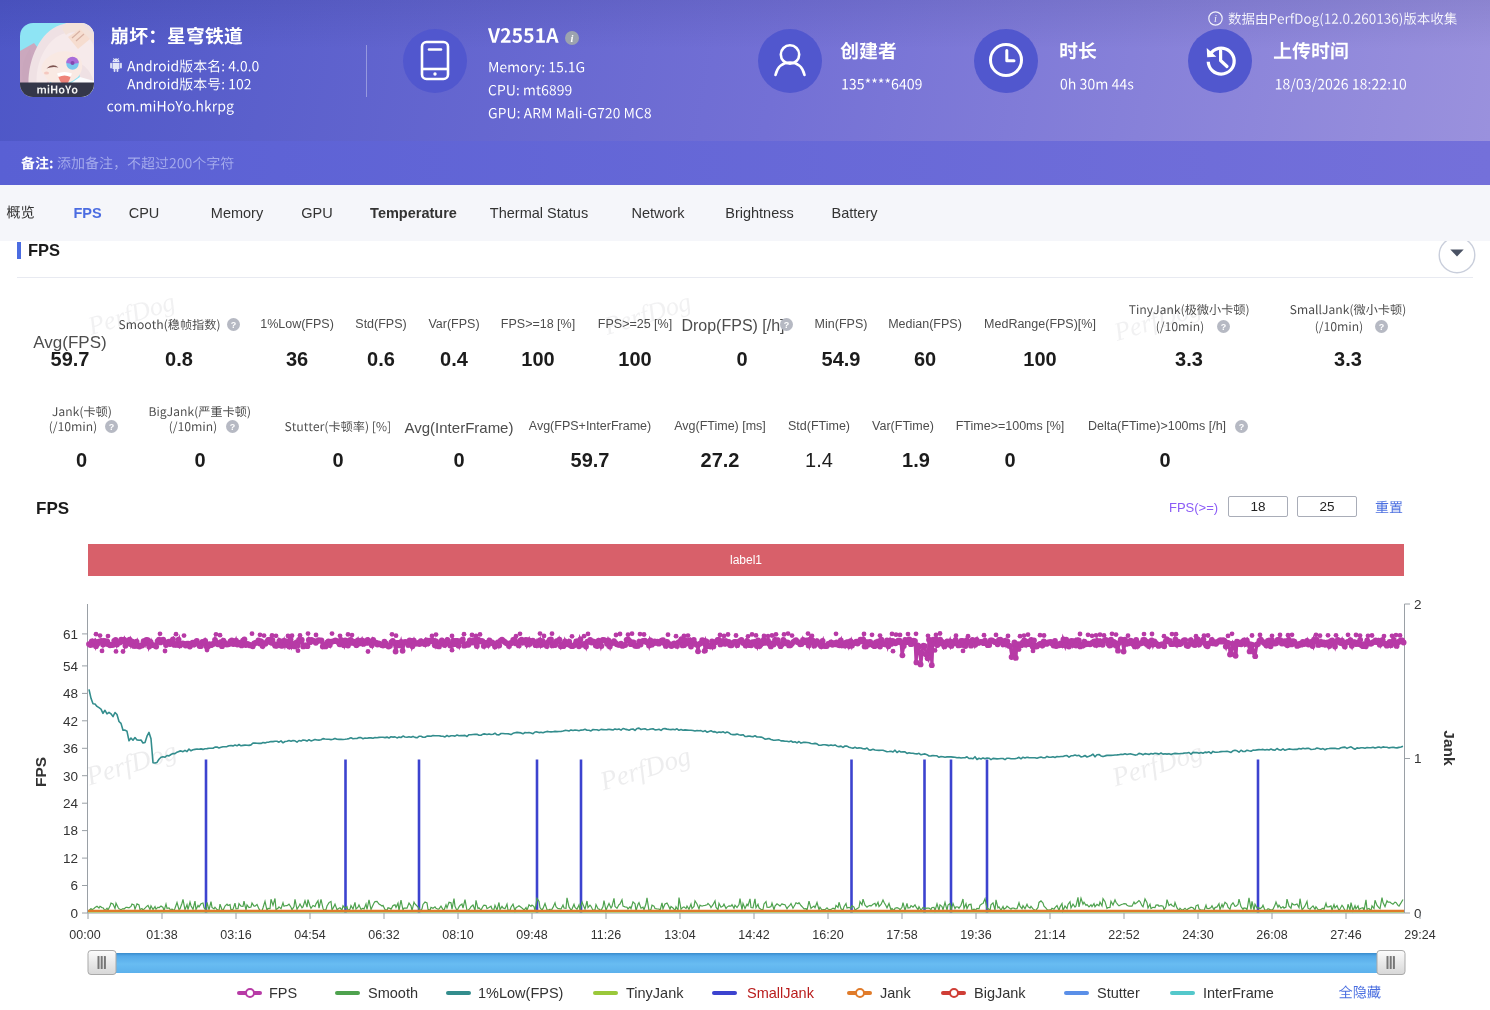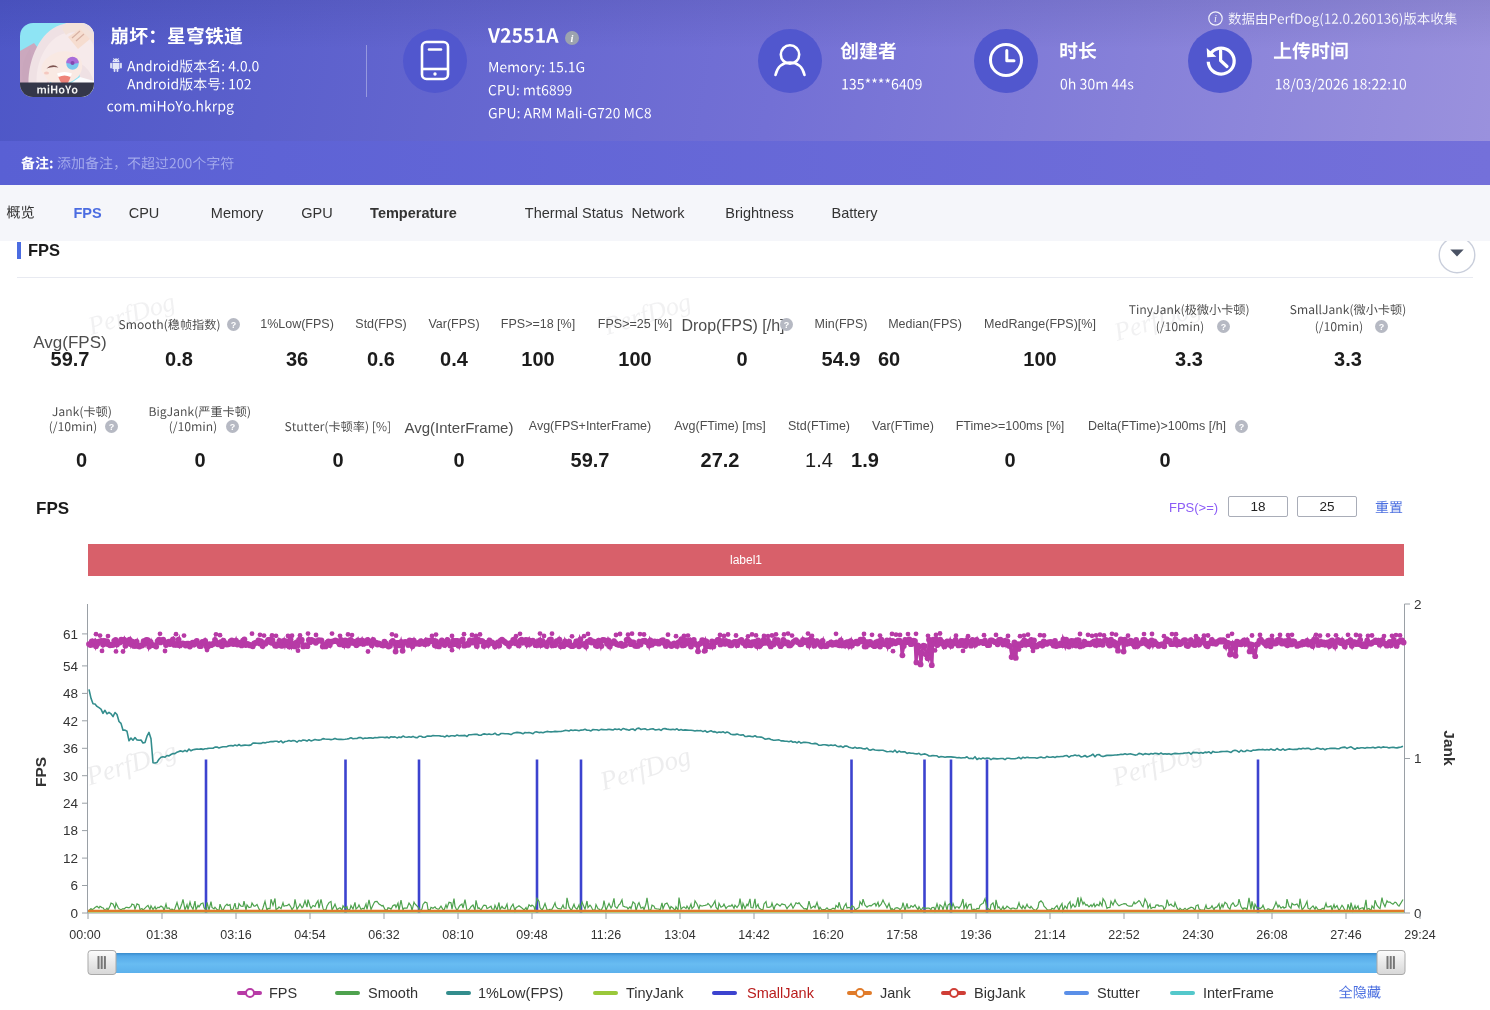--- a/index.html
+++ b/index.html
@@ -131,21 +131,21 @@
     <path d="M5.7 -4.0C5.4 -3.0 4.8 -1.8 3.9 -1.1L4.7 -0.5C5.6 -1.3 6.2 -2.6 6.5 -3.7ZM9.0 -3.6C9.4 -2.6 9.8 -1.4 9.9 -0.6L10.8 -0.9C10.6 -1.7 10.2 -2.9 9.8 -3.8ZM10.7 -3.9C11.5 -2.9 12.4 -1.4 12.7 -0.4L13.6 -0.9C13.2 -1.8 12.4 -3.3 11.6 -4.3ZM7.5 -5.6V-0.0C7.5 0.1 7.4 0.2 7.2 0.2C7.0 0.2 6.4 0.2 5.7 0.2C5.9 0.5 6.0 0.8 6.0 1.1C7.0 1.1 7.6 1.1 8.0 1.0C8.3 0.8 8.4 0.5 8.4 -0.0V-5.6ZM1.2 -10.9C2.0 -10.5 3.0 -9.8 3.4 -9.3L4.1 -10.2C3.6 -10.7 2.6 -11.3 1.8 -11.6ZM0.5 -7.1C1.4 -6.7 2.4 -6.1 2.9 -5.7L3.5 -6.5C3.0 -7.0 2.0 -7.5 1.1 -7.9ZM0.8 0.4 1.8 0.9C2.4 -0.3 3.1 -1.9 3.6 -3.3L2.8 -3.9C2.2 -2.4 1.4 -0.7 0.8 0.4ZM4.6 -11.0V-10.0H7.7C7.5 -9.3 7.3 -8.7 7.0 -8.1H3.9V-7.1H6.5C5.8 -6.0 4.9 -5.0 3.6 -4.4C3.8 -4.2 4.1 -3.8 4.2 -3.6C5.8 -4.4 6.9 -5.6 7.7 -7.1H9.5C10.2 -5.7 11.6 -4.4 12.9 -3.8C13.1 -4.0 13.4 -4.4 13.6 -4.6C12.4 -5.1 11.3 -6.0 10.6 -7.1H13.4V-8.1H8.2C8.4 -8.7 8.6 -9.3 8.8 -10.0H12.9V-11.0Z M22.0 -10.0V0.9H23.0V-0.1H25.7V0.8H26.8V-10.0ZM23.0 -1.1V-9.0H25.7V-1.1ZM16.7 -11.6 16.7 -9.1H14.7V-8.1H16.7C16.6 -4.5 16.2 -1.4 14.4 0.4C14.7 0.6 15.0 0.9 15.2 1.1C17.1 -0.9 17.6 -4.3 17.7 -8.1H19.8C19.7 -2.7 19.6 -0.8 19.3 -0.4C19.2 -0.2 19.0 -0.1 18.8 -0.1C18.6 -0.1 18.0 -0.1 17.3 -0.2C17.5 0.1 17.6 0.5 17.6 0.9C18.3 0.9 18.9 0.9 19.3 0.9C19.7 0.8 20.0 0.7 20.2 0.3C20.6 -0.3 20.7 -2.3 20.9 -8.6C20.9 -8.7 20.9 -9.1 20.9 -9.1H17.7L17.8 -11.6Z M37.6 -9.6C36.9 -8.9 36.0 -8.3 35.0 -7.8C34.0 -8.2 33.2 -8.8 32.6 -9.5L32.8 -9.6ZM33.2 -11.8C32.5 -10.6 31.1 -9.2 29.1 -8.2C29.3 -8.1 29.6 -7.7 29.8 -7.5C30.6 -7.9 31.3 -8.3 31.9 -8.8C32.4 -8.2 33.1 -7.7 33.9 -7.3C32.2 -6.6 30.2 -6.1 28.4 -5.8C28.6 -5.6 28.8 -5.1 28.9 -4.8C30.9 -5.2 33.1 -5.8 35.0 -6.7C36.7 -5.8 38.8 -5.3 41.0 -5.0C41.1 -5.3 41.4 -5.7 41.6 -6.0C39.6 -6.2 37.7 -6.6 36.1 -7.3C37.4 -8.1 38.6 -9.0 39.3 -10.2L38.6 -10.6L38.4 -10.6H33.6C33.9 -10.9 34.1 -11.2 34.3 -11.6ZM31.5 -1.8H34.4V-0.3H31.5ZM31.5 -2.7V-4.1H34.4V-2.7ZM38.4 -1.8V-0.3H35.5V-1.8ZM38.4 -2.7H35.5V-4.1H38.4ZM30.4 -5.0V1.1H31.5V0.7H38.4V1.1H39.6V-5.0Z M43.3 -10.8C44.2 -10.4 45.4 -9.7 46.0 -9.3L46.6 -10.1C46.0 -10.6 44.8 -11.2 43.9 -11.6ZM42.6 -7.0C43.5 -6.5 44.6 -5.9 45.2 -5.4L45.8 -6.3C45.2 -6.7 44.0 -7.4 43.2 -7.7ZM43.0 0.3 43.9 1.0C44.7 -0.3 45.7 -2.1 46.4 -3.6L45.7 -4.3C44.9 -2.7 43.8 -0.8 43.0 0.3ZM49.7 -11.5C50.1 -10.7 50.6 -9.8 50.8 -9.1L51.9 -9.5C51.6 -10.2 51.1 -11.1 50.6 -11.8ZM46.7 -9.1V-8.1H50.4V-4.9H47.2V-3.9H50.4V-0.3H46.2V0.7H55.5V-0.3H51.5V-3.9H54.6V-4.9H51.5V-8.1H55.1V-9.1Z M58.2 1.5C59.7 1.0 60.6 -0.2 60.6 -1.7C60.6 -2.7 60.2 -3.3 59.4 -3.3C58.9 -3.3 58.4 -2.9 58.4 -2.3C58.4 -1.6 58.8 -1.3 59.4 -1.3L59.7 -1.3C59.6 -0.4 59.0 0.3 57.9 0.8Z M77.8 -6.7C79.5 -5.6 81.6 -3.9 82.6 -2.8L83.4 -3.7C82.4 -4.7 80.3 -6.3 78.6 -7.4ZM71.0 -10.8V-9.7H77.2C75.8 -7.3 73.4 -4.9 70.6 -3.6C70.8 -3.3 71.2 -2.9 71.3 -2.6C73.3 -3.7 75.0 -5.1 76.4 -6.7V1.1H77.6V-8.2C77.9 -8.7 78.2 -9.2 78.5 -9.7H83.0V-10.8Z M92.3 -4.9H95.7V-2.3H92.3ZM91.3 -5.8V-1.4H96.7V-5.8ZM85.4 -5.4C85.3 -3.0 85.2 -0.8 84.4 0.6C84.6 0.7 85.0 1.0 85.2 1.1C85.6 0.4 85.9 -0.5 86.0 -1.6C87.1 0.3 88.7 0.8 91.7 0.8H97.2C97.2 0.4 97.4 -0.0 97.6 -0.3C96.7 -0.2 92.4 -0.2 91.7 -0.3C90.3 -0.3 89.2 -0.4 88.4 -0.7V-3.5H90.6V-4.5H88.4V-6.5H90.6C90.8 -6.3 91.1 -6.1 91.2 -6.0C92.7 -6.8 93.5 -8.2 93.8 -10.3H96.0C95.9 -8.4 95.8 -7.7 95.6 -7.5C95.5 -7.4 95.4 -7.4 95.1 -7.4C94.9 -7.4 94.4 -7.4 93.8 -7.4C94.0 -7.2 94.1 -6.8 94.1 -6.5C94.7 -6.5 95.3 -6.5 95.6 -6.5C96.0 -6.6 96.2 -6.7 96.4 -6.9C96.8 -7.3 96.9 -8.2 97.0 -10.8C97.0 -10.9 97.0 -11.2 97.0 -11.2H90.9V-10.3H92.8C92.6 -8.6 92.0 -7.5 90.7 -6.8V-7.4H88.2V-9.1H90.4V-10.1H88.2V-11.8H87.2V-10.1H85.0V-9.1H87.2V-7.4H84.7V-6.5H87.4V-1.3C86.9 -1.8 86.5 -2.4 86.2 -3.4C86.3 -4.0 86.3 -4.7 86.3 -5.4Z M99.1 -10.8C99.9 -10.1 100.8 -9.1 101.2 -8.4L102.1 -9.0C101.6 -9.7 100.7 -10.7 99.9 -11.4ZM103.3 -6.7C104.0 -5.8 104.9 -4.6 105.3 -3.9L106.2 -4.4C105.8 -5.1 104.9 -6.3 104.2 -7.1ZM101.7 -6.5H98.7V-5.5H100.6V-1.9C100.0 -1.6 99.3 -1.0 98.5 -0.2L99.2 0.8C100.0 -0.2 100.6 -1.0 101.1 -1.0C101.4 -1.0 101.9 -0.5 102.5 -0.2C103.4 0.5 104.6 0.6 106.4 0.6C107.7 0.6 110.2 0.5 111.2 0.5C111.2 0.2 111.4 -0.4 111.5 -0.7C110.1 -0.5 108.0 -0.4 106.4 -0.4C104.8 -0.4 103.6 -0.5 102.7 -1.1C102.2 -1.3 101.9 -1.6 101.7 -1.8ZM108.1 -11.7V-9.2H102.6V-8.2H108.1V-2.7C108.1 -2.4 108.0 -2.4 107.7 -2.4C107.4 -2.3 106.4 -2.3 105.4 -2.4C105.6 -2.1 105.7 -1.6 105.8 -1.3C107.1 -1.3 108.0 -1.3 108.5 -1.5C109.0 -1.7 109.1 -2.0 109.1 -2.7V-8.2H111.1V-9.2H109.1V-11.7Z M112.6 0.0H119.1V-1.1H116.2C115.7 -1.1 115.1 -1.1 114.5 -1.0C117.0 -3.3 118.6 -5.4 118.6 -7.4C118.6 -9.3 117.4 -10.4 115.6 -10.4C114.3 -10.4 113.4 -9.9 112.6 -8.9L113.3 -8.2C113.9 -8.9 114.6 -9.4 115.4 -9.4C116.7 -9.4 117.3 -8.6 117.3 -7.4C117.3 -5.6 115.8 -3.6 112.6 -0.8Z M123.7 0.2C125.6 0.2 126.9 -1.6 126.9 -5.2C126.9 -8.7 125.6 -10.4 123.7 -10.4C121.7 -10.4 120.5 -8.7 120.5 -5.2C120.5 -1.6 121.7 0.2 123.7 0.2ZM123.7 -0.9C122.5 -0.9 121.7 -2.2 121.7 -5.2C121.7 -8.2 122.5 -9.4 123.7 -9.4C124.8 -9.4 125.6 -8.2 125.6 -5.2C125.6 -2.2 124.8 -0.9 123.7 -0.9Z M131.4 0.2C133.4 0.2 134.6 -1.6 134.6 -5.2C134.6 -8.7 133.4 -10.4 131.4 -10.4C129.5 -10.4 128.2 -8.7 128.2 -5.2C128.2 -1.6 129.5 0.2 131.4 0.2ZM131.4 -0.9C130.3 -0.9 129.5 -2.2 129.5 -5.2C129.5 -8.2 130.3 -9.4 131.4 -9.4C132.6 -9.4 133.4 -8.2 133.4 -5.2C133.4 -2.2 132.6 -0.9 131.4 -0.9Z M141.8 -7.6V1.1H142.8V-7.6ZM142.4 -11.8C141.0 -9.4 138.4 -7.4 135.8 -6.2C136.1 -6.0 136.4 -5.6 136.6 -5.3C138.7 -6.3 140.8 -8.0 142.3 -9.9C144.2 -7.7 146.0 -6.4 148.1 -5.3C148.3 -5.6 148.6 -6.0 148.9 -6.2C146.7 -7.3 144.7 -8.6 142.9 -10.7L143.3 -11.3Z M155.8 -5.1V-4.2H150.3V-3.2H155.8V-0.2C155.8 0.0 155.7 0.1 155.4 0.1C155.2 0.1 154.3 0.1 153.3 0.1C153.5 0.3 153.7 0.8 153.8 1.1C155.0 1.1 155.7 1.1 156.2 0.9C156.7 0.8 156.9 0.4 156.9 -0.2V-3.2H162.3V-4.2H156.9V-4.7C158.1 -5.4 159.3 -6.3 160.2 -7.2L159.5 -7.8L159.3 -7.7H152.6V-6.7H158.2C157.5 -6.1 156.6 -5.5 155.8 -5.1ZM155.2 -11.5C155.5 -11.2 155.8 -10.7 156.0 -10.3H150.4V-7.4H151.5V-9.3H161.1V-7.4H162.2V-10.3H157.2C157.0 -10.8 156.6 -11.4 156.3 -11.9Z M168.8 -3.9C169.5 -3.0 170.2 -1.8 170.6 -1.1L171.5 -1.6C171.1 -2.3 170.3 -3.5 169.7 -4.3ZM173.6 -7.6V-6.0H168.0V-5.1H173.6V-0.2C173.6 0.0 173.5 0.1 173.2 0.1C173.0 0.1 172.0 0.1 171.0 0.1C171.2 0.4 171.3 0.8 171.4 1.1C172.7 1.1 173.5 1.1 174.0 0.9C174.4 0.8 174.6 0.4 174.6 -0.2V-5.1H176.5V-6.0H174.6V-7.6ZM166.9 -7.7C166.2 -6.2 165.1 -4.6 163.9 -3.7C164.1 -3.4 164.5 -3.0 164.6 -2.8C165.1 -3.2 165.5 -3.7 166.0 -4.2V1.1H167.0V-5.7C167.3 -6.2 167.7 -6.8 167.9 -7.4ZM165.9 -11.8C165.4 -10.4 164.7 -9.0 163.8 -8.1C164.1 -8.0 164.5 -7.7 164.7 -7.5C165.2 -8.1 165.6 -8.8 166.0 -9.5H166.7C167.0 -8.9 167.4 -8.1 167.6 -7.6L168.5 -8.0C168.4 -8.3 168.1 -9.0 167.8 -9.5H170.0V-10.4H166.4C166.6 -10.8 166.8 -11.2 166.9 -11.6ZM171.4 -11.8C171.0 -10.4 170.2 -9.1 169.3 -8.2C169.5 -8.1 169.9 -7.8 170.1 -7.6C170.6 -8.1 171.1 -8.8 171.5 -9.5H172.5C172.9 -8.9 173.3 -8.3 173.5 -7.8L174.4 -8.2C174.2 -8.6 173.9 -9.0 173.6 -9.5H176.4V-10.4H171.9C172.1 -10.8 172.2 -11.2 172.4 -11.6Z" fill="#a4aaec"></path>
   </svg>
 <svg style="position:absolute;left:6.0px;top:201.2px;z-index:6;" width="31" height="21" viewBox="0 -16.8 31 21.5">
     <path d="M9.0 -5.2C9.2 -5.3 9.6 -5.4 10.1 -5.4H10.8C10.3 -3.3 9.4 -1.2 7.5 0.7C7.8 0.8 8.2 1.0 8.4 1.2C9.7 -0.2 10.5 -1.8 11.1 -3.3V-0.3C11.1 0.4 11.2 0.6 11.4 0.8C11.5 0.9 11.8 1.0 12.1 1.0C12.2 1.0 12.6 1.0 12.7 1.0C13.0 1.0 13.2 0.9 13.4 0.8C13.6 0.7 13.7 0.5 13.7 0.2C13.8 -0.0 13.8 -0.9 13.9 -1.6C13.6 -1.6 13.4 -1.8 13.2 -1.9C13.2 -1.2 13.2 -0.6 13.2 -0.3C13.1 -0.1 13.1 -0.0 13.0 0.0C12.9 0.1 12.8 0.1 12.7 0.1C12.6 0.1 12.4 0.1 12.3 0.1C12.2 0.1 12.1 0.1 12.0 0.0C12.0 -0.0 12.0 -0.1 12.0 -0.2V-4.6H11.5L11.7 -5.4H13.8V-6.3H11.9C12.1 -7.8 12.2 -9.3 12.2 -10.4H13.6V-11.4H9.0V-10.4H11.3C11.3 -9.3 11.2 -7.8 11.0 -6.3H9.9C10.1 -7.3 10.3 -8.8 10.5 -9.5H9.6C9.5 -8.9 9.2 -6.8 9.0 -6.4C9.0 -6.2 8.9 -6.1 8.7 -6.1C8.8 -5.9 9.0 -5.4 9.0 -5.2ZM7.6 -7.9V-6.1H5.8V-7.9ZM7.6 -8.7H5.8V-10.4H7.6ZM4.9 -0.1C5.1 -0.3 5.4 -0.6 7.8 -2.1C7.9 -1.7 8.0 -1.4 8.1 -1.2L8.9 -1.6C8.7 -2.3 8.1 -3.5 7.6 -4.5L6.9 -4.1C7.1 -3.7 7.3 -3.3 7.5 -2.8L5.8 -1.9V-5.2H8.4V-11.3H4.9V-2.2C4.9 -1.5 4.6 -1.0 4.3 -0.9C4.5 -0.7 4.8 -0.3 4.9 -0.1ZM2.3 -12.2V-9.1H0.8V-8.1H2.3C1.9 -6.1 1.2 -3.8 0.4 -2.5C0.6 -2.3 0.9 -1.9 1.0 -1.6C1.5 -2.4 1.9 -3.6 2.3 -4.9V1.1H3.3V-6.0C3.6 -5.4 3.9 -4.7 4.1 -4.2L4.7 -5.1C4.5 -5.5 3.6 -7.1 3.3 -7.5V-8.1H4.5V-9.1H3.3V-12.2Z M23.8 -9.1C24.6 -8.4 25.4 -7.4 25.8 -6.7L26.7 -7.2C26.4 -7.8 25.5 -8.8 24.8 -9.5ZM16.2 -11.4V-7.3H17.2V-11.4ZM19.2 -12.0V-6.8H20.3V-12.0ZM22.2 -2.7V-0.4C22.2 0.7 22.5 1.0 23.9 1.0C24.2 1.0 26.2 1.0 26.5 1.0C27.7 1.0 28.0 0.6 28.1 -1.1C27.8 -1.2 27.4 -1.3 27.1 -1.5C27.1 -0.2 27.0 0.0 26.4 0.0C26.0 0.0 24.4 0.0 24.0 0.0C23.4 0.0 23.2 -0.0 23.2 -0.4V-2.7ZM21.1 -4.7V-3.6C21.1 -2.4 20.7 -0.8 15.5 0.3C15.7 0.5 16.0 0.9 16.2 1.2C21.6 -0.1 22.3 -2.1 22.3 -3.6V-4.7ZM17.3 -6.4V-1.8H18.4V-5.4H25.2V-1.8H26.4V-6.4ZM23.0 -12.2C22.6 -10.6 21.9 -8.9 21.0 -7.8C21.3 -7.7 21.8 -7.5 22.0 -7.3C22.5 -7.9 22.9 -8.8 23.3 -9.7H28.1V-10.7H23.7C23.8 -11.1 23.9 -11.5 24.0 -12.0Z" fill="#333333"></path>
   </svg>
 <div class="abs" style="left:87.5px;top:205px;transform:translateX(-50%);font-size:14.5px;color:#4b6ce1;font-weight:bold;z-index:6;white-space:nowrap">FPS</div>
 <div class="abs" style="left:144px;top:205px;transform:translateX(-50%);font-size:14.5px;color:#333333;font-weight:normal;z-index:6;white-space:nowrap">CPU</div>
 <div class="abs" style="left:237px;top:205px;transform:translateX(-50%);font-size:14.5px;color:#333333;font-weight:normal;z-index:6;white-space:nowrap">Memory</div>
 <div class="abs" style="left:317px;top:205px;transform:translateX(-50%);font-size:14.5px;color:#333333;font-weight:normal;z-index:6;white-space:nowrap">GPU</div>
 <div class="abs" style="left:413.5px;top:205px;transform:translateX(-50%);font-size:14.5px;color:#333333;font-weight:bold;z-index:6;white-space:nowrap">Temperature</div>
-<div class="abs" style="left:574px;top:205px;transform:translateX(-50%);font-size:14.5px;color:#333333;font-weight:normal;z-index:6;white-space:nowrap">Thermal Status</div>
+<div class="abs" style="left:539px;top:205px;transform:translateX(-50%);font-size:14.5px;color:#333333;font-weight:normal;z-index:6;white-space:nowrap">Thermal Status</div>
 <div class="abs" style="left:658px;top:205px;transform:translateX(-50%);font-size:14.5px;color:#333333;font-weight:normal;z-index:6;white-space:nowrap">Network</div>
 <div class="abs" style="left:759.5px;top:205px;transform:translateX(-50%);font-size:14.5px;color:#333333;font-weight:normal;z-index:6;white-space:nowrap">Brightness</div>
 <div class="abs" style="left:854.5px;top:205px;transform:translateX(-50%);font-size:14.5px;color:#333333;font-weight:normal;z-index:6;white-space:nowrap">Battery</div>
 <svg class="abs" style="left:1438px;top:236px;z-index:2" width="38" height="38" viewBox="0 0 38 38">
     <circle cx="19" cy="19" r="17.8" fill="#fff" stroke="#c9cedb" stroke-width="1.4"></circle>
     <path d="M12.3 13.5 L19 20.5 L25.7 13.5 Z" fill="#4a5264"></path>
   </svg>
 <div class="abs" style="left:17px;top:242px;width:4px;height:17px;background:#4b6ce1"></div>
 <div class="abs" style="left:28px;top:241px;font-size:16.5px;font-weight:bold;color:#1b1b1b">FPS</div>
 <div class="abs" style="left:17px;top:277px;width:1456px;height:1px;background:#e8eaf1"></div>
@@ -180,21 +180,21 @@
 <div class="abs" style="left:635px;top:347.5px;transform:translateX(-50%);font-size:20px;font-weight:bold;color:#1c1c1c;white-space:nowrap">100</div>
 <div class="abs" style="left:733px;top:316.5px;transform:translateX(-50%);font-size:16px;color:#4d4d4d;white-space:nowrap">Drop(FPS) [/h]</div>
 <svg class="abs" style="left:779.5px;top:318.0px;" width="13" height="13" viewBox="0 0 13 13">
     <circle cx="6.5" cy="6.5" r="6.5" fill="#b6b9c3"></circle>
     <text x="6.5" y="9.6" font-size="9" font-weight="bold" fill="#fff" text-anchor="middle" font-family="Liberation Sans">?</text>
   </svg>
 <div class="abs" style="left:742px;top:347.5px;transform:translateX(-50%);font-size:20px;font-weight:bold;color:#1c1c1c;white-space:nowrap">0</div>
 <div class="abs" style="left:841px;top:316.5px;transform:translateX(-50%);font-size:12.5px;color:#4d4d4d;white-space:nowrap">Min(FPS)</div>
 <div class="abs" style="left:841px;top:347.5px;transform:translateX(-50%);font-size:20px;font-weight:bold;color:#1c1c1c;white-space:nowrap">54.9</div>
 <div class="abs" style="left:925px;top:316.5px;transform:translateX(-50%);font-size:12.5px;color:#4d4d4d;white-space:nowrap">Median(FPS)</div>
-<div class="abs" style="left:889px;top:347.5px;transform:translateX(-50%);font-size:20px;font-weight:bold;color:#1c1c1c;white-space:nowrap">60</div>
+<div class="abs" style="left:925px;top:347.5px;transform:translateX(-50%);font-size:20px;font-weight:bold;color:#1c1c1c;white-space:nowrap">60</div>
 <div class="abs" style="left:1040px;top:316.5px;transform:translateX(-50%);font-size:12.5px;color:#4d4d4d;white-space:nowrap">MedRange(FPS)[%]</div>
 <div class="abs" style="left:1040px;top:347.5px;transform:translateX(-50%);font-size:20px;font-weight:bold;color:#1c1c1c;white-space:nowrap">100</div>
 <svg style="position:absolute;left:1126.9px;top:300.0px;" width="126" height="18" viewBox="0 -14.5 126 18.5">
     <path d="M3.2 0.0H4.3V-8.2H7.1V-9.2H0.4V-8.2H3.2Z M8.6 0.0H9.8V-6.8H8.6ZM9.2 -8.2C9.7 -8.2 10.0 -8.5 10.0 -9.0C10.0 -9.4 9.7 -9.7 9.2 -9.7C8.8 -9.7 8.5 -9.4 8.5 -9.0C8.5 -8.5 8.8 -8.2 9.2 -8.2Z M12.1 0.0H13.2V-4.9C13.9 -5.6 14.4 -6.0 15.1 -6.0C16.0 -6.0 16.4 -5.4 16.4 -4.2V0.0H17.5V-4.3C17.5 -6.0 16.9 -7.0 15.4 -7.0C14.5 -7.0 13.8 -6.5 13.2 -5.8H13.1L13.0 -6.8H12.1Z M19.8 2.9C21.2 2.9 21.9 1.9 22.4 0.6L24.9 -6.8H23.8L22.6 -3.0C22.4 -2.4 22.2 -1.7 22.0 -1.1H22.0C21.7 -1.7 21.5 -2.4 21.3 -3.0L19.9 -6.8H18.7L21.4 0.0L21.3 0.5C21.0 1.4 20.5 2.0 19.8 2.0C19.6 2.0 19.4 1.9 19.2 1.9L19.0 2.8C19.2 2.9 19.5 2.9 19.8 2.9Z M28.0 0.2C29.8 0.2 30.6 -1.1 30.6 -2.7V-9.2H29.4V-2.8C29.4 -1.4 28.9 -0.9 27.9 -0.9C27.2 -0.9 26.7 -1.2 26.3 -1.9L25.5 -1.3C26.0 -0.3 26.9 0.2 28.0 0.2Z M34.5 0.2C35.3 0.2 36.1 -0.3 36.7 -0.8H36.8L36.9 0.0H37.8V-4.2C37.8 -5.9 37.1 -7.0 35.4 -7.0C34.3 -7.0 33.4 -6.5 32.8 -6.1L33.2 -5.3C33.8 -5.7 34.5 -6.0 35.2 -6.0C36.4 -6.0 36.6 -5.2 36.6 -4.3C33.8 -4.0 32.5 -3.2 32.5 -1.8C32.5 -0.5 33.3 0.2 34.5 0.2ZM34.8 -0.8C34.1 -0.8 33.6 -1.1 33.6 -1.8C33.6 -2.7 34.4 -3.3 36.6 -3.5V-1.7C36.0 -1.1 35.4 -0.8 34.8 -0.8Z M39.9 0.0H41.1V-4.9C41.8 -5.6 42.2 -6.0 42.9 -6.0C43.8 -6.0 44.2 -5.4 44.2 -4.2V0.0H45.4V-4.3C45.4 -6.0 44.7 -7.0 43.3 -7.0C42.4 -7.0 41.6 -6.5 41.0 -5.8H41.0L40.9 -6.8H39.9Z M47.6 0.0H48.7V-1.8L50.0 -3.3L52.0 0.0H53.2L50.6 -4.0L52.9 -6.8H51.6L48.7 -3.2H48.7V-10.0H47.6Z M56.3 2.5 57.0 2.1C55.9 0.4 55.4 -1.8 55.4 -3.9C55.4 -6.0 55.9 -8.1 57.0 -9.9L56.3 -10.2C55.1 -8.3 54.5 -6.3 54.5 -3.9C54.5 -1.4 55.1 0.6 56.3 2.5Z M60.0 -10.5V-8.1H58.3V-7.2H59.9C59.5 -5.5 58.7 -3.5 57.9 -2.5C58.1 -2.2 58.3 -1.8 58.4 -1.6C59.0 -2.4 59.6 -3.7 60.0 -5.1V1.0H60.8V-5.7C61.2 -5.1 61.6 -4.3 61.8 -3.9L62.3 -4.6C62.1 -5.0 61.1 -6.5 60.8 -6.9V-7.2H62.2V-8.1H60.8V-10.5ZM62.4 -9.7V-8.8H63.8C63.7 -4.7 63.2 -1.5 61.2 0.5C61.4 0.6 61.8 0.9 62.0 1.0C63.2 -0.3 63.9 -2.1 64.3 -4.4C64.7 -3.3 65.3 -2.3 66.0 -1.4C65.3 -0.7 64.5 -0.1 63.6 0.3C63.8 0.5 64.1 0.8 64.2 1.0C65.1 0.6 65.9 0.0 66.6 -0.7C67.3 -0.0 68.1 0.6 69.0 1.0C69.1 0.7 69.4 0.4 69.6 0.2C68.7 -0.2 67.9 -0.7 67.2 -1.5C68.1 -2.7 68.8 -4.2 69.2 -6.1L68.6 -6.3L68.4 -6.3H67.0C67.3 -7.3 67.6 -8.6 67.9 -9.7ZM64.7 -8.8H66.8C66.5 -7.7 66.1 -6.3 65.8 -5.5H68.1C67.8 -4.2 67.2 -3.0 66.5 -2.1C65.6 -3.3 65.0 -4.7 64.5 -6.2C64.6 -7.0 64.7 -7.9 64.7 -8.8Z M72.5 -10.5C72.1 -9.7 71.2 -8.7 70.4 -8.0C70.5 -7.9 70.8 -7.5 70.9 -7.3C71.8 -8.1 72.8 -9.2 73.4 -10.2ZM74.1 -4.0V-2.5C74.1 -1.7 74.0 -0.5 73.2 0.3C73.4 0.5 73.7 0.8 73.8 1.0C74.7 -0.0 74.9 -1.5 74.9 -2.5V-3.2H76.6V-1.8C76.6 -1.3 76.4 -1.1 76.2 -1.0C76.3 -0.8 76.5 -0.4 76.6 -0.2C76.8 -0.4 77.0 -0.7 78.5 -1.7C78.5 -1.8 78.3 -2.1 78.3 -2.4L77.3 -1.8V-4.0ZM79.2 -7.1H80.8C80.6 -5.6 80.3 -4.2 79.9 -3.1C79.5 -4.2 79.3 -5.4 79.1 -6.6ZM73.6 -5.6V-4.8H77.8V-4.9C77.9 -4.7 78.1 -4.5 78.2 -4.4C78.4 -4.6 78.5 -4.9 78.6 -5.2C78.8 -4.1 79.1 -3.0 79.4 -2.1C78.9 -1.1 78.1 -0.3 77.2 0.3C77.3 0.5 77.6 0.9 77.7 1.0C78.6 0.4 79.3 -0.3 79.8 -1.2C80.3 -0.3 80.8 0.5 81.5 1.0C81.7 0.7 81.9 0.4 82.1 0.2C81.4 -0.3 80.8 -1.1 80.3 -2.1C81.0 -3.4 81.4 -5.1 81.6 -7.1H82.0V-7.9H79.4C79.6 -8.7 79.7 -9.5 79.8 -10.4L78.9 -10.5C78.8 -8.6 78.4 -6.7 77.8 -5.4V-5.6ZM73.8 -9.5V-6.5H77.7V-9.5H77.0V-7.3H76.2V-10.5H75.4V-7.3H74.5V-9.5ZM72.8 -8.0C72.2 -6.7 71.2 -5.4 70.2 -4.5C70.4 -4.2 70.7 -3.8 70.8 -3.6C71.1 -4.0 71.5 -4.4 71.9 -4.9V1.0H72.7V-6.2C73.1 -6.7 73.4 -7.2 73.6 -7.7Z M88.3 -10.3V-0.3C88.3 -0.1 88.2 0.0 88.0 0.0C87.7 0.1 86.8 0.1 85.9 0.0C86.1 0.3 86.2 0.7 86.3 1.0C87.5 1.0 88.2 1.0 88.7 0.8C89.2 0.7 89.3 0.4 89.3 -0.3V-10.3ZM91.3 -7.1C92.4 -5.3 93.4 -3.0 93.7 -1.5L94.7 -1.9C94.4 -3.4 93.3 -5.7 92.2 -7.5ZM85.1 -7.4C84.8 -5.7 84.0 -3.6 82.9 -2.2C83.2 -2.1 83.6 -1.9 83.8 -1.7C85.0 -3.1 85.7 -5.4 86.1 -7.2Z M101.7 -2.9C103.0 -2.4 104.9 -1.5 105.8 -1.1L106.3 -1.9C105.4 -2.4 103.5 -3.1 102.2 -3.6ZM100.5 -10.5V-5.9H95.7V-5.0H100.6V1.0H101.5V-5.0H106.9V-5.9H101.5V-7.8H105.6V-8.7H101.5V-10.5Z M116.1 -6.3C116.1 -2.4 115.9 -0.6 112.9 0.3C113.1 0.5 113.3 0.8 113.4 1.0C116.6 -0.1 116.9 -2.1 117.0 -6.3ZM116.6 -1.1C117.4 -0.5 118.5 0.4 119.0 1.0L119.6 0.4C119.0 -0.2 117.9 -1.1 117.1 -1.7ZM110.3 0.7C110.5 0.4 110.9 0.2 113.4 -1.0C113.4 -1.2 113.3 -1.6 113.3 -1.8L111.2 -0.9V-3.1H113.1V-7.2H112.4V-3.9H111.2V-8.1H113.3V-9.0H111.2V-10.5H110.4V-9.0H108.1V-8.1H110.4V-3.9H109.2V-7.2H108.4V-3.1H110.4V-1.1C110.4 -0.6 110.1 -0.3 109.8 -0.2C110.0 0.0 110.2 0.4 110.3 0.7ZM114.1 -7.7V-2.0H114.9V-7.0H118.1V-2.0H119.0V-7.7H116.5C116.7 -8.1 116.8 -8.6 117.0 -9.1H119.4V-9.9H113.6V-9.1H116.1C116.0 -8.6 115.8 -8.1 115.6 -7.7Z M121.3 2.5C122.4 0.6 123.1 -1.4 123.1 -3.9C123.1 -6.3 122.4 -8.3 121.3 -10.2L120.6 -9.9C121.6 -8.1 122.2 -6.0 122.2 -3.9C122.2 -1.8 121.6 0.4 120.6 2.1Z" fill="#4d4d4d"></path>
   </svg>
 <svg style="position:absolute;left:1155.1px;top:316.5px;" width="52" height="18" viewBox="0 -14.5 52 18.5">
     <path d="M3.0 2.5 3.7 2.1C2.6 0.4 2.1 -1.8 2.1 -3.9C2.1 -6.0 2.6 -8.1 3.7 -9.9L3.0 -10.2C1.8 -8.3 1.2 -6.3 1.2 -3.9C1.2 -1.4 1.8 0.6 3.0 2.5Z M4.4 2.2H5.2L8.9 -9.9H8.1Z M10.2 0.0H15.2V-1.0H13.4V-9.2H12.5C12.0 -8.9 11.4 -8.7 10.6 -8.5V-7.8H12.3V-1.0H10.2Z M19.5 0.2C21.3 0.2 22.4 -1.4 22.4 -4.6C22.4 -7.8 21.3 -9.3 19.5 -9.3C17.8 -9.3 16.7 -7.8 16.7 -4.6C16.7 -1.4 17.8 0.2 19.5 0.2ZM19.5 -0.8C18.5 -0.8 17.8 -1.9 17.8 -4.6C17.8 -7.3 18.5 -8.4 19.5 -8.4C20.6 -8.4 21.3 -7.3 21.3 -4.6C21.3 -1.9 20.6 -0.8 19.5 -0.8Z M24.1 0.0H25.3V-4.9C25.9 -5.6 26.5 -6.0 27.0 -6.0C27.9 -6.0 28.3 -5.4 28.3 -4.2V0.0H29.4V-4.9C30.0 -5.6 30.6 -6.0 31.1 -6.0C32.0 -6.0 32.4 -5.4 32.4 -4.2V0.0H33.5V-4.3C33.5 -6.0 32.9 -7.0 31.5 -7.0C30.6 -7.0 29.9 -6.4 29.2 -5.7C28.9 -6.5 28.4 -7.0 27.3 -7.0C26.5 -7.0 25.8 -6.5 25.2 -5.8H25.2L25.1 -6.8H24.1Z M35.7 0.0H36.9V-6.8H35.7ZM36.3 -8.2C36.8 -8.2 37.1 -8.5 37.1 -9.0C37.1 -9.4 36.8 -9.7 36.3 -9.7C35.9 -9.7 35.6 -9.4 35.6 -9.0C35.6 -8.5 35.9 -8.2 36.3 -8.2Z M39.2 0.0H40.3V-4.9C41.0 -5.6 41.5 -6.0 42.2 -6.0C43.1 -6.0 43.5 -5.4 43.5 -4.2V0.0H44.6V-4.3C44.6 -6.0 43.9 -7.0 42.5 -7.0C41.6 -7.0 40.9 -6.5 40.2 -5.8H40.2L40.1 -6.8H39.2Z M46.9 2.5C48.0 0.6 48.7 -1.4 48.7 -3.9C48.7 -6.3 48.0 -8.3 46.9 -10.2L46.2 -9.9C47.2 -8.1 47.8 -6.0 47.8 -3.9C47.8 -1.8 47.2 0.4 46.2 2.1Z" fill="#4d4d4d"></path>
   </svg>
 <svg class="abs" style="left:1216.5px;top:319.5px;" width="13" height="13" viewBox="0 0 13 13">
     <circle cx="6.5" cy="6.5" r="6.5" fill="#b6b9c3"></circle>
@@ -240,21 +240,21 @@
 <div class="abs" style="left:338px;top:448.5px;transform:translateX(-50%);font-size:20px;font-weight:bold;color:#1c1c1c;white-space:nowrap">0</div>
 <div class="abs" style="left:459px;top:419px;transform:translateX(-50%);font-size:15px;color:#4d4d4d;white-space:nowrap">Avg(InterFrame)</div>
 <div class="abs" style="left:459px;top:448.5px;transform:translateX(-50%);font-size:20px;font-weight:bold;color:#1c1c1c;white-space:nowrap">0</div>
 <div class="abs" style="left:590px;top:419px;transform:translateX(-50%);font-size:12.5px;color:#4d4d4d;white-space:nowrap">Avg(FPS+InterFrame)</div>
 <div class="abs" style="left:590px;top:448.5px;transform:translateX(-50%);font-size:20px;font-weight:bold;color:#1c1c1c;white-space:nowrap">59.7</div>
 <div class="abs" style="left:720px;top:419px;transform:translateX(-50%);font-size:12.5px;color:#4d4d4d;white-space:nowrap">Avg(FTime) [ms]</div>
 <div class="abs" style="left:720px;top:448.5px;transform:translateX(-50%);font-size:20px;font-weight:bold;color:#1c1c1c;white-space:nowrap">27.2</div>
 <div class="abs" style="left:819px;top:419px;transform:translateX(-50%);font-size:12.5px;color:#4d4d4d;white-space:nowrap">Std(FTime)</div>
 <div class="abs" style="left:819px;top:448.5px;transform:translateX(-50%);font-size:20px;font-weight:normal;color:#1c1c1c;white-space:nowrap">1.4</div>
 <div class="abs" style="left:903px;top:419px;transform:translateX(-50%);font-size:12.5px;color:#4d4d4d;white-space:nowrap">Var(FTime)</div>
-<div class="abs" style="left:865px;top:448.5px;transform:translateX(-50%);font-size:20px;font-weight:bold;color:#1c1c1c;white-space:nowrap">1.9</div>
+<div class="abs" style="left:916px;top:448.5px;transform:translateX(-50%);font-size:20px;font-weight:bold;color:#1c1c1c;white-space:nowrap">1.9</div>
 <div class="abs" style="left:1010px;top:419px;transform:translateX(-50%);font-size:12.5px;color:#4d4d4d;white-space:nowrap">FTime&gt;=100ms [%]</div>
 <div class="abs" style="left:1010px;top:448.5px;transform:translateX(-50%);font-size:20px;font-weight:bold;color:#1c1c1c;white-space:nowrap">0</div>
 <div class="abs" style="left:1157px;top:419px;transform:translateX(-50%);font-size:12.5px;color:#4d4d4d;white-space:nowrap">Delta(FTime)&gt;100ms [/h]</div>
 <svg class="abs" style="left:1234.5px;top:420.0px;" width="13" height="13" viewBox="0 0 13 13">
     <circle cx="6.5" cy="6.5" r="6.5" fill="#b6b9c3"></circle>
     <text x="6.5" y="9.6" font-size="9" font-weight="bold" fill="#fff" text-anchor="middle" font-family="Liberation Sans">?</text>
   </svg>
 <div class="abs" style="left:1165px;top:448.5px;transform:translateX(-50%);font-size:20px;font-weight:bold;color:#1c1c1c;white-space:nowrap">0</div>
 <div class="abs" style="left:36px;top:499px;font-size:17px;font-weight:bold;color:#1b1b1b">FPS</div>
 <div class="abs" style="left:1169px;top:500px;font-size:13px;color:#8b5cf6">FPS(&gt;=)</div>

